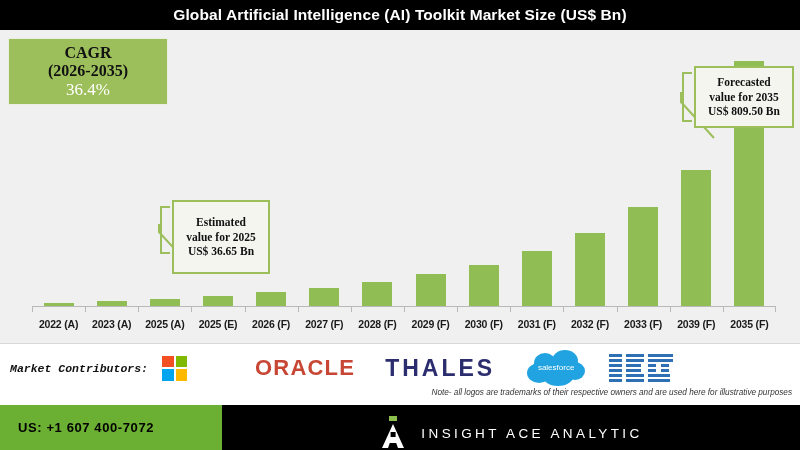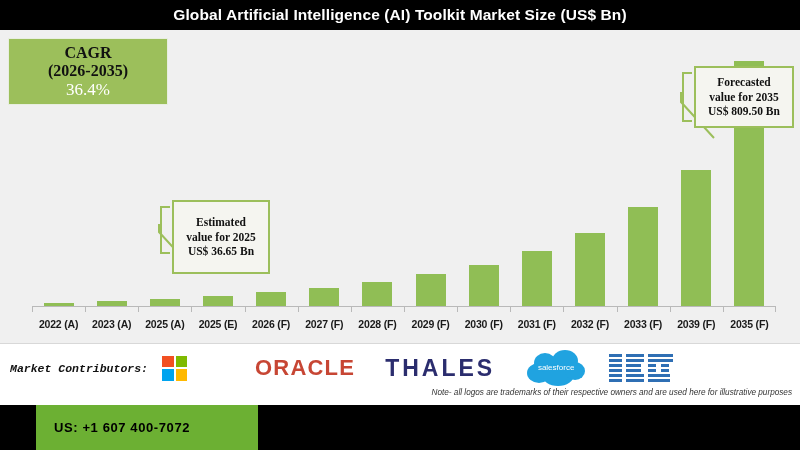--- a/index.html
+++ b/index.html
@@ -164,21 +164,21 @@
   .ibm-wrap { margin-left: 22px; }
 
   .note {
     position: absolute; right: 8px; top: 44px; font-size: 8.2px; font-style: italic;
     color: #333; font-family: "Liberation Sans", sans-serif;
   }
 
   
   .footer {
     position: absolute; left: 0; top: 405px; width: 800px; height: 45px;
-    background: #000000; display: flex; align-items: flex-end; padding-left: 36px;
+    background: #000000; display: flex; align-items: flex-end;
   }
   .footer-phone {
     width: 222px; height: 45px; background: #6cb033;
     display: flex; align-items: center;
   }
   .footer-phone .ph {
     margin-left: 18px; color: #000; font-size: 13px; font-weight: bold;
     letter-spacing: 0.6px; font-family: "Liberation Sans", sans-serif;
   }
   .brand-wrap {
@@ -368,15 +368,23 @@
         </svg>
       </div>
     </div>
     <div class="note">Note- all logos are trademarks of their respective owners and are used here for illustrative purposes</div>
   </div>
 
   <div class="footer">
     <div class="footer-phone">
       <span class="ph">US: +1 607 400-7072</span>
     </div>
+    <div class="brand-wrap">
+      <svg width="28" height="34" viewBox="0 0 28 34">
+        <rect x="10" y="0" width="8" height="5" fill="#8cbf4d"></rect>
+        <path d="M14 8 L25 32 L19 32 L17.2 27 L10.8 27 L9 32 L3 32 Z" fill="#ffffff"></path>
+        <rect x="11.6" y="16" width="5" height="5" fill="#000000"></rect>
+      </svg>
+      <span class="brand-text">INSIGHT ACE ANALYTIC</span>
+    </div>
   </div>
 
 </div>
 
 </body></html>

